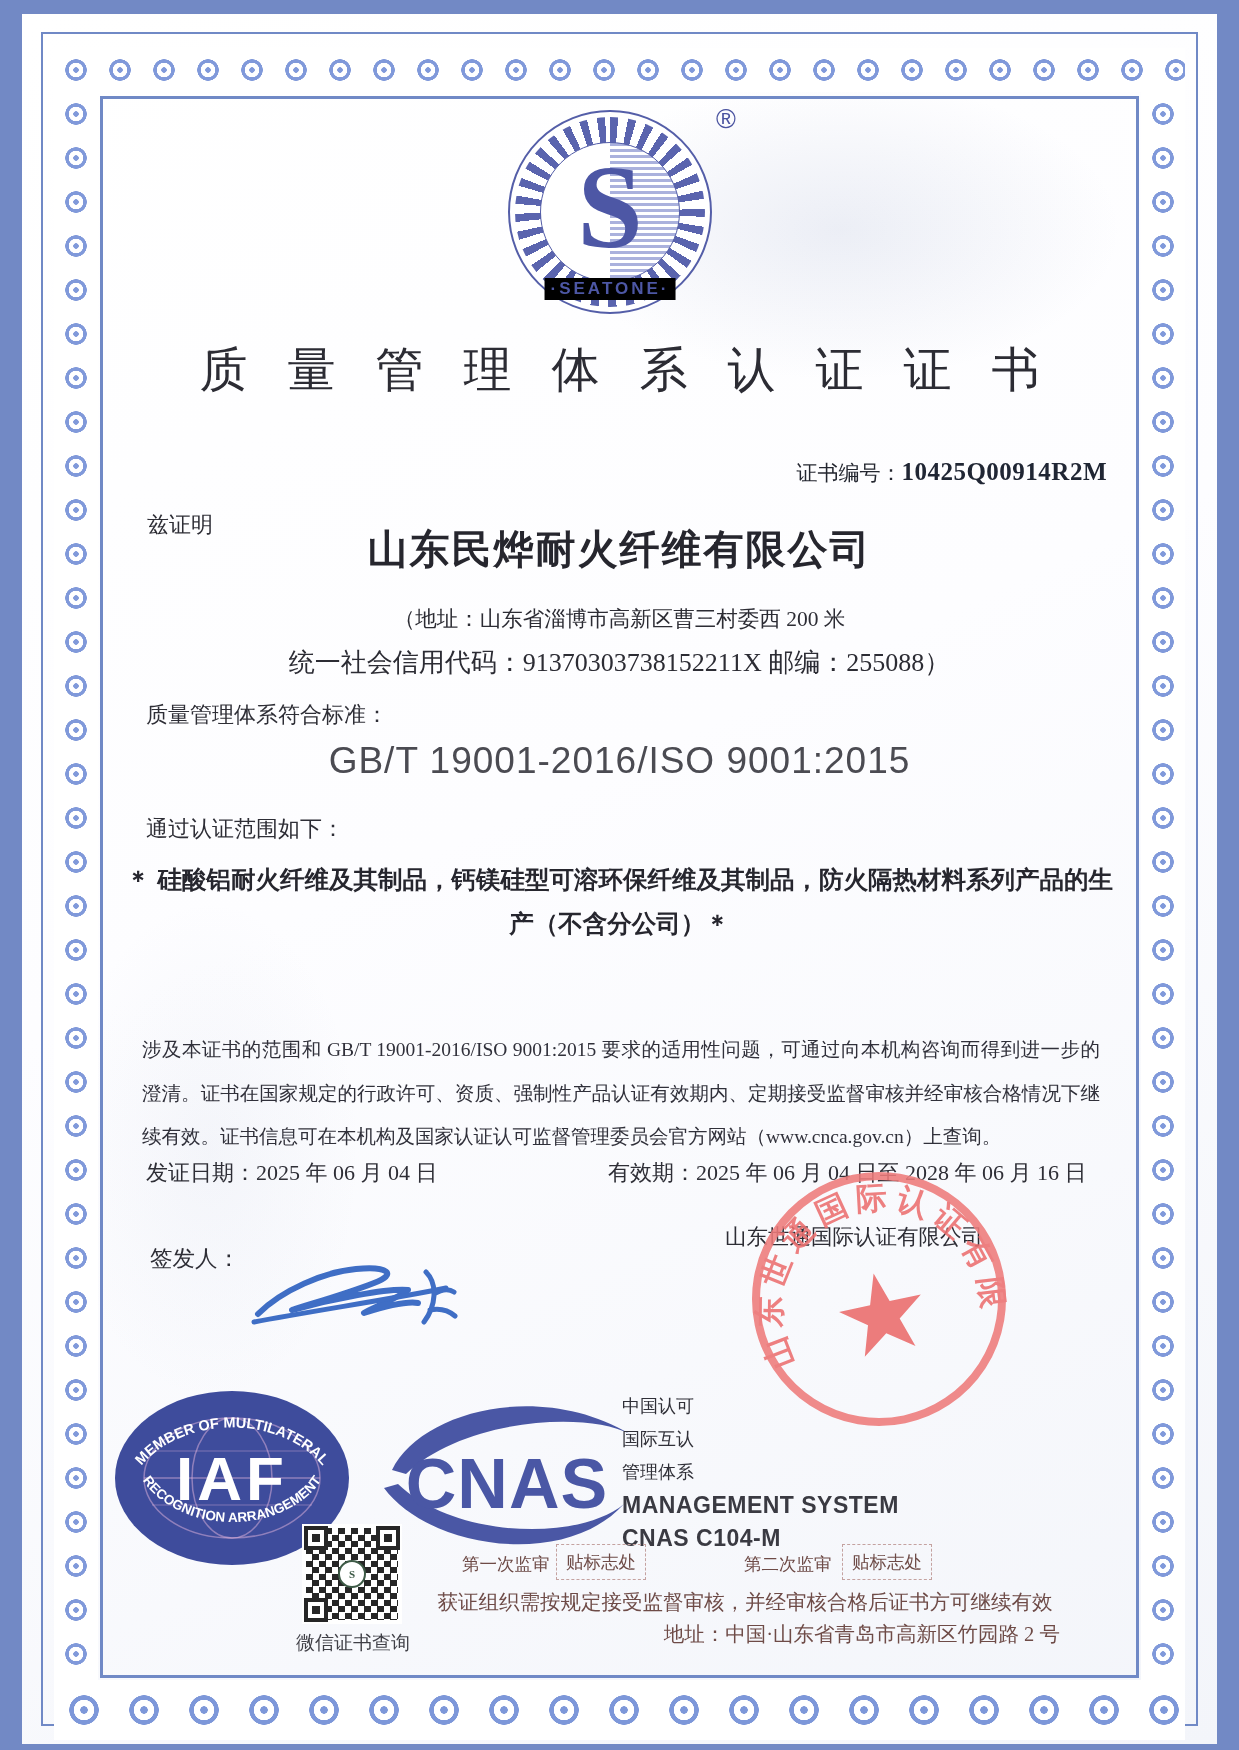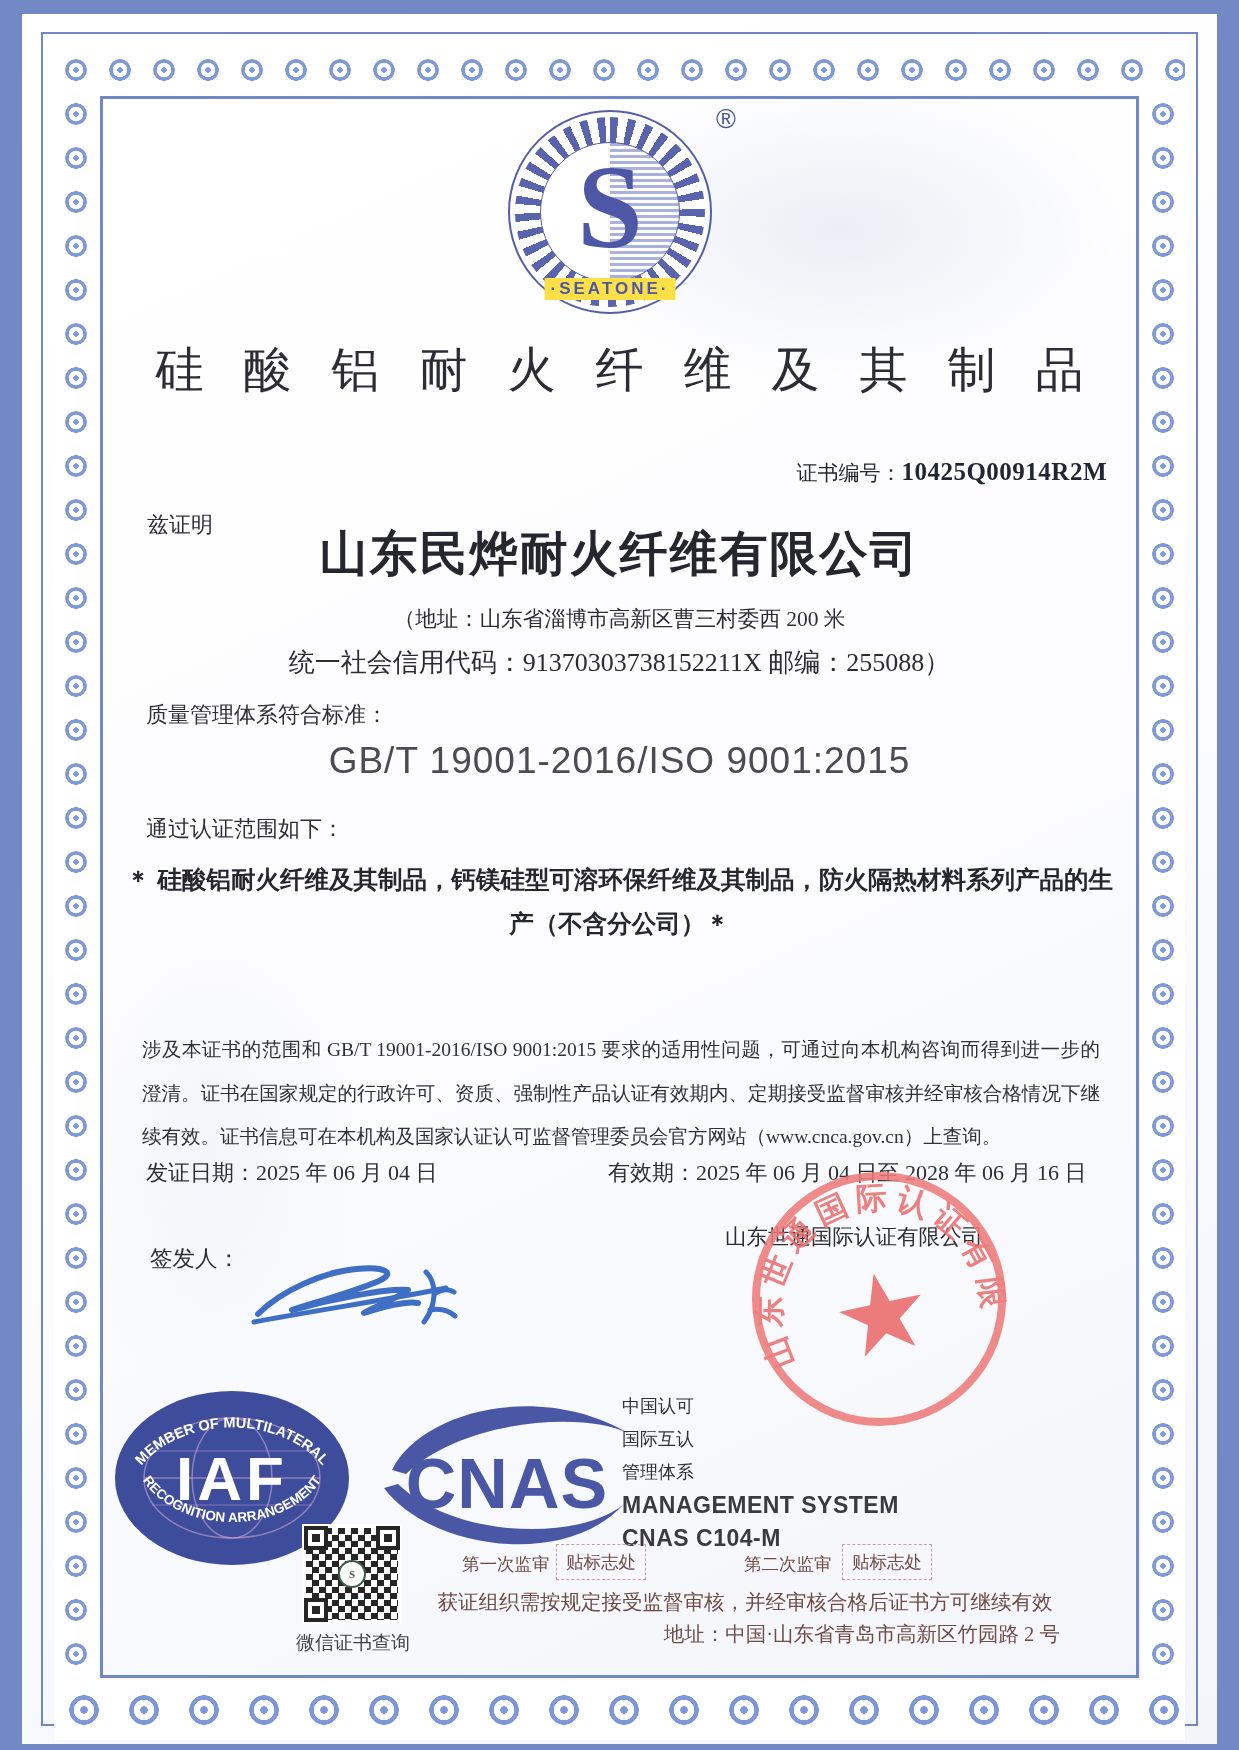--- a/index.html
+++ b/index.html
@@ -38,31 +38,31 @@
   .logo{position:absolute;left:508px;top:110px;width:204px;height:204px;}
   .logo-outer{position:absolute;inset:0;border:2.5px solid #545ea8;border-radius:50%;background:#fff;}
   .logo-wreath{position:absolute;inset:7px;border-radius:50%;
      background:repeating-conic-gradient(#5a64ae 0deg 5deg,#ffffff 5deg 11deg);}
   .logo-face{position:absolute;inset:32px;border-radius:50%;border:1.5px solid #545ea8;overflow:hidden;
      background-image:linear-gradient(90deg,#fff 0 50%,rgba(255,255,255,0) 50%),
        repeating-linear-gradient(180deg,#aab1dd 0 3px,#ffffff 3px 6px);}
   .logo-s{position:absolute;inset:0;display:flex;align-items:center;justify-content:center;
      font-size:118px;font-weight:700;color:#4d57a5;line-height:1;padding-bottom:8px;}
   .logo-banner{position:absolute;left:50%;bottom:14px;transform:translateX(-50%);
-     background:#fde047;padding:1px 6px;font-family:"Liberation Sans",sans-serif;
+     background:#000000;padding:1px 6px;font-family:"Liberation Sans",sans-serif;
      font-size:17px;font-weight:700;letter-spacing:3px;color:#4d57a5;white-space:nowrap;}
   .registered{position:absolute;left:716px;top:104px;font-size:27px;color:#4a53a0;
      font-family:"Liberation Sans",sans-serif;}
 
   .title{position:absolute;left:0;right:0;top:338px;text-align:center;font-size:48px;color:#2c2c34;
      letter-spacing:40px;padding-left:40px;font-weight:500;}
   .certno{position:absolute;right:132px;top:458px;font-size:21px;color:#23262f;}
   .certno b{font-size:25px;font-weight:700;color:#202634;letter-spacing:.5px;}
   .certify{position:absolute;left:147px;top:510px;font-size:22px;}
-  .company{position:absolute;left:0;right:0;top:522px;text-align:center;font-size:48px;font-weight:700;
+  .company{position:absolute;left:0;right:0;top:522px;text-align:center;font-size:40px;font-weight:700;
      letter-spacing:2px;color:#26262e;}
   .addr1{position:absolute;left:0;right:0;top:604px;text-align:center;font-size:21.5px;color:#2c2c34;}
   .addr2{position:absolute;left:0;right:0;top:645px;text-align:center;font-size:26px;color:#2c2c34;}
   .std-intro{position:absolute;left:146px;top:700px;font-size:22px;}
   .std-code{position:absolute;left:0;right:0;top:740px;text-align:center;
      font-family:"Liberation Sans",sans-serif;font-size:37px;color:#4b4b52;letter-spacing:1px;}
   .scope-intro{position:absolute;left:146px;top:814px;font-size:22px;}
   .scope{position:absolute;left:117px;width:1005px;top:858px;text-align:center;
      font-family:"Liberation Sans",sans-serif;font-weight:700;font-size:24.5px;line-height:1.78;color:#26262e;}
   .notes{position:absolute;left:142px;width:958px;top:1028px;font-size:19.5px;line-height:2.24;
@@ -122,21 +122,21 @@
   <div class="logo">
     <div class="logo-outer"></div>
     <div class="logo-wreath"></div>
     <div class="logo-face">
       <div class="logo-s">S</div>
     </div>
     <div class="logo-banner">·SEATONE·</div>
   </div>
   <div class="registered">®</div>
 
-  <div class="title">硅酸铝耐火纤维及其制品</div>
+  <div class="title">质量管理体系认证证书</div>
 
   <div class="certno"><span>证书编号：</span><b>10425Q00914R2M</b></div>
 
   <div class="certify">兹证明</div>
   <div class="company">山东民烨耐火纤维有限公司</div>
   <div class="addr1">（地址：山东省淄博市高新区曹三村委西 200 米</div>
   <div class="addr2">统一社会信用代码：91370303738152211X 邮编：255088）</div>
 
   <div class="std-intro">质量管理体系符合标准：</div>
   <div class="std-code">GB/T 19001-2016/ISO 9001:2015</div>

